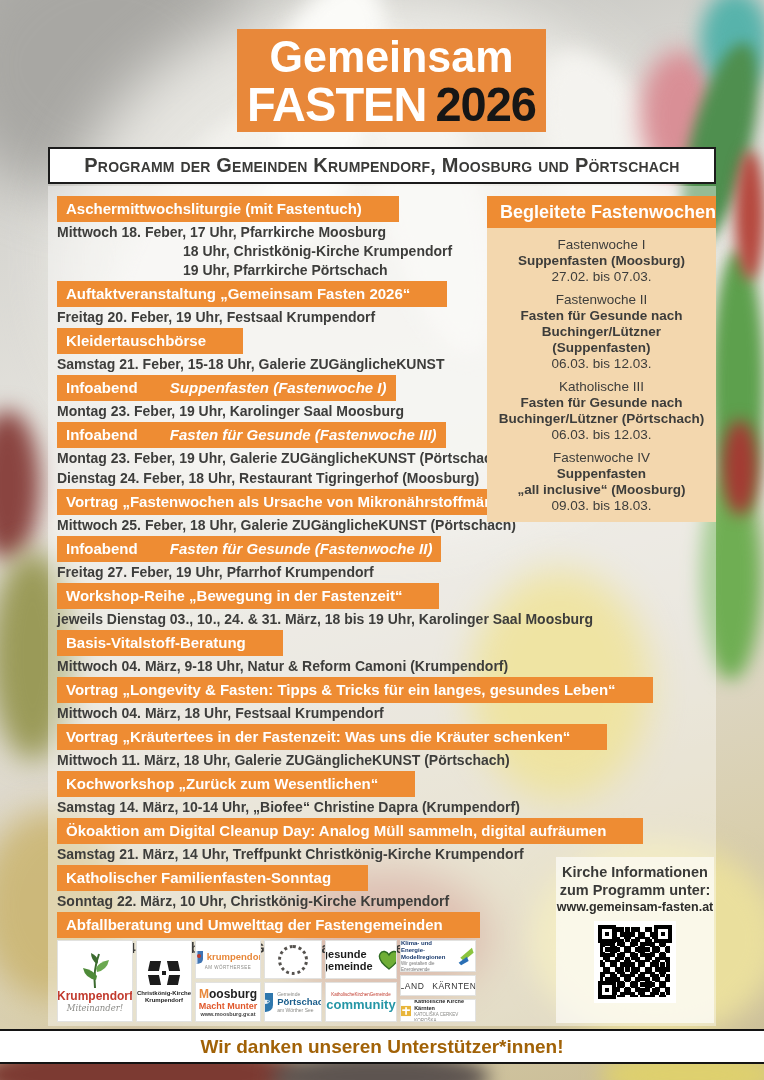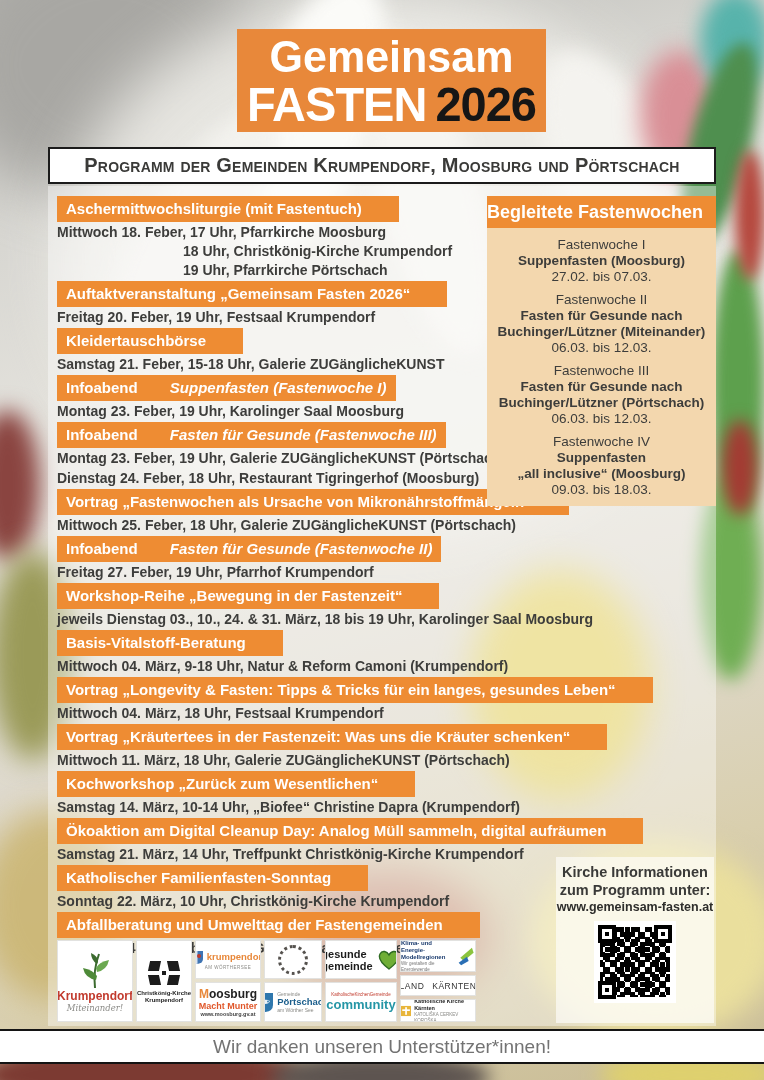--- a/index.html
+++ b/index.html
@@ -26,21 +26,21 @@
   .event{margin-bottom:1px;}
   .event-bar{display:inline-block;background:#ee8c33;color:#fff;font-weight:bold;font-size:15px;
     line-height:23px;padding:1px 9px 2px 9px;white-space:nowrap;margin-bottom:1px;}
   .event-bar .it{font-style:italic;margin-left:28px;}
   .event-bar span{white-space:pre;}
   .event-line{font-size:14px;font-weight:bold;color:#3d3d3b;line-height:19px;white-space:nowrap;}
   .event-line.ind{margin-left:126px;}
 
   
   .sidebar{position:absolute;left:487px;top:196px;width:229px;}
-  .sidebar-header{background:#ee8c33;color:#fff;font-weight:bold;font-size:18px;text-align:left;
+  .sidebar-header{background:#ee8c33;color:#fff;font-weight:bold;font-size:18px;text-align:right;
     line-height:32px;height:32px;}
   .sidebar-body{background:#f3d7ae;padding:9px 4px 8px 4px;text-align:center;color:#3d3d3b;}
   .week{margin-bottom:7px;}
   .week-label{font-size:13.5px;line-height:16px;}
   .week-name{font-size:13.5px;font-weight:bold;line-height:16px;}
   .week-dates{font-size:13.5px;line-height:16px;}
 
   
   .info-panel{position:absolute;left:556px;top:857px;width:158px;height:166px;background:rgba(255,255,255,.62);
     display:flex;flex-direction:column;align-items:center;padding-top:6px;box-sizing:border-box;}
@@ -99,21 +99,21 @@
   .kem-s{font-size:4.5px;color:#777;line-height:6px;}
   .land-txt{font-size:8.5px;color:#333;letter-spacing:.5px;line-height:10px;}
   .kath-col{display:flex;flex-direction:column;align-items:flex-start;}
   .kath-l1{font-size:5.5px;font-weight:bold;color:#222;line-height:7px;}
   .kath-l2{font-size:4.5px;color:#8a8a86;line-height:6px;}
 
   
   .footer-bar{position:absolute;left:0;top:1029px;width:764px;height:35px;background:#fff;
     border-top:2px solid #141414;border-bottom:2px solid #141414;box-sizing:border-box;
     display:flex;align-items:center;justify-content:center;}
-  .footer-bar span{font-size:19px;font-weight:normal;color:#737373;}
+  .footer-bar span{font-size:19px;font-weight:bold;color:#a16207;}
 </style>
 </head>
 <body>
 
 <div id="poster">
 
   <div class="stroke" style="left:-50px;top:-70px;width:320px;height:270px;background:#a8a7a3;filter:blur(28px);"></div>
   <div class="stroke" style="left:60px;top:-10px;width:640px;height:540px;background:#f1f0eb;filter:blur(30px);opacity:.85;"></div>
   <div class="stroke" style="left:250px;top:-30px;width:120px;height:300px;background:#fbfbf8;filter:blur(10px);transform:rotate(20deg);"></div>
   <div class="stroke" style="left:380px;top:30px;width:100px;height:330px;background:#f6f5f1;filter:blur(10px);transform:rotate(-15deg);"></div>
@@ -219,25 +219,25 @@
     <div class="sidebar-header">Begleitete Fastenwochen</div>
     <div class="sidebar-body">
       <div class="week">
         <div class="week-label">Fastenwoche I</div>
         <div class="week-name">Suppenfasten (Moosburg)</div>
         <div class="week-dates">27.02. bis 07.03.</div>
       </div>
       <div class="week">
         <div class="week-label">Fastenwoche II</div>
         <div class="week-name">Fasten für Gesunde nach</div>
-        <div class="week-name">Buchinger/Lützner (Miteinander)</div>
+        <div class="week-name">Buchinger/Lützner (Suppenfasten)</div>
         <div class="week-dates">06.03. bis 12.03.</div>
       </div>
       <div class="week">
-        <div class="week-label">Fastenwoche III</div>
+        <div class="week-label">Katholische III</div>
         <div class="week-name">Fasten für Gesunde nach</div>
         <div class="week-name">Buchinger/Lützner (Pörtschach)</div>
         <div class="week-dates">06.03. bis 12.03.</div>
       </div>
       <div class="week" style="margin-bottom:0;">
         <div class="week-label">Fastenwoche IV</div>
         <div class="week-name">Suppenfasten</div>
         <div class="week-name">„all inclusive“ (Moosburg)</div>
         <div class="week-dates">09.03. bis 18.03.</div>
       </div>

